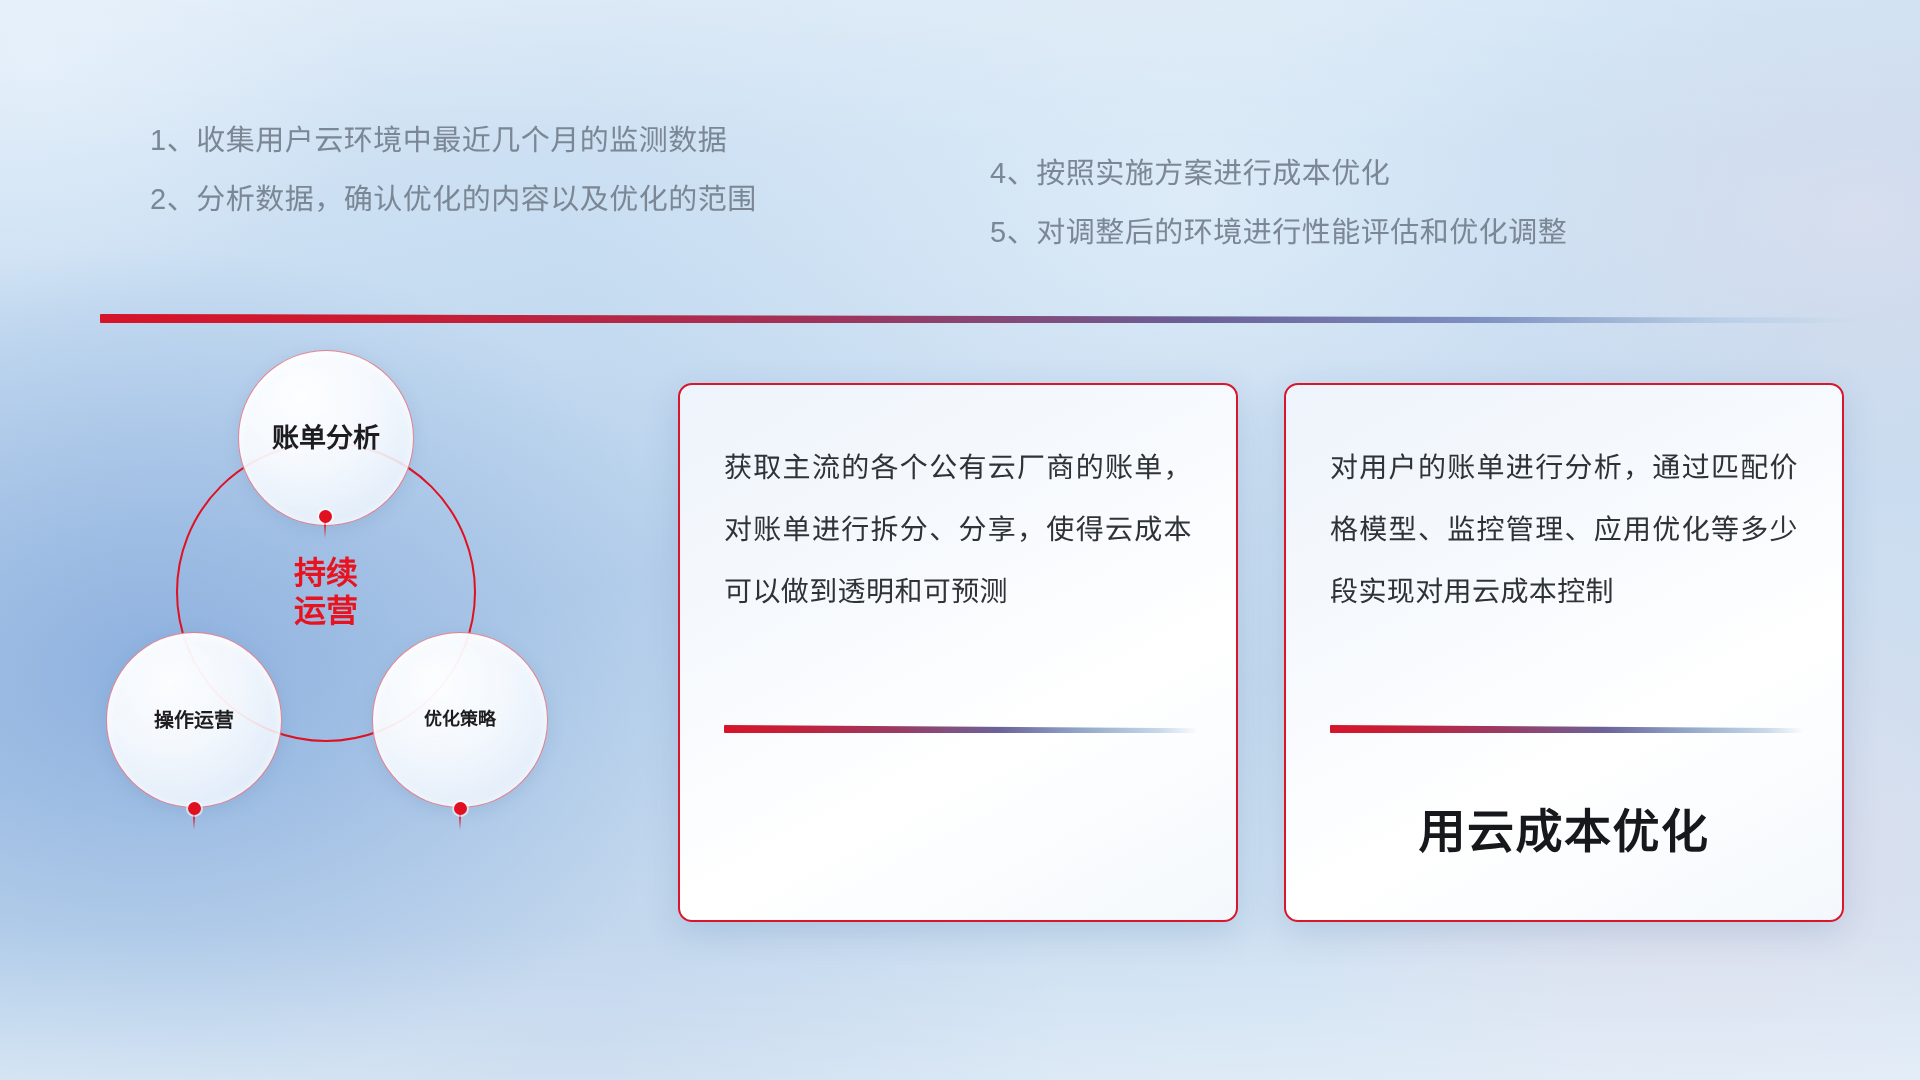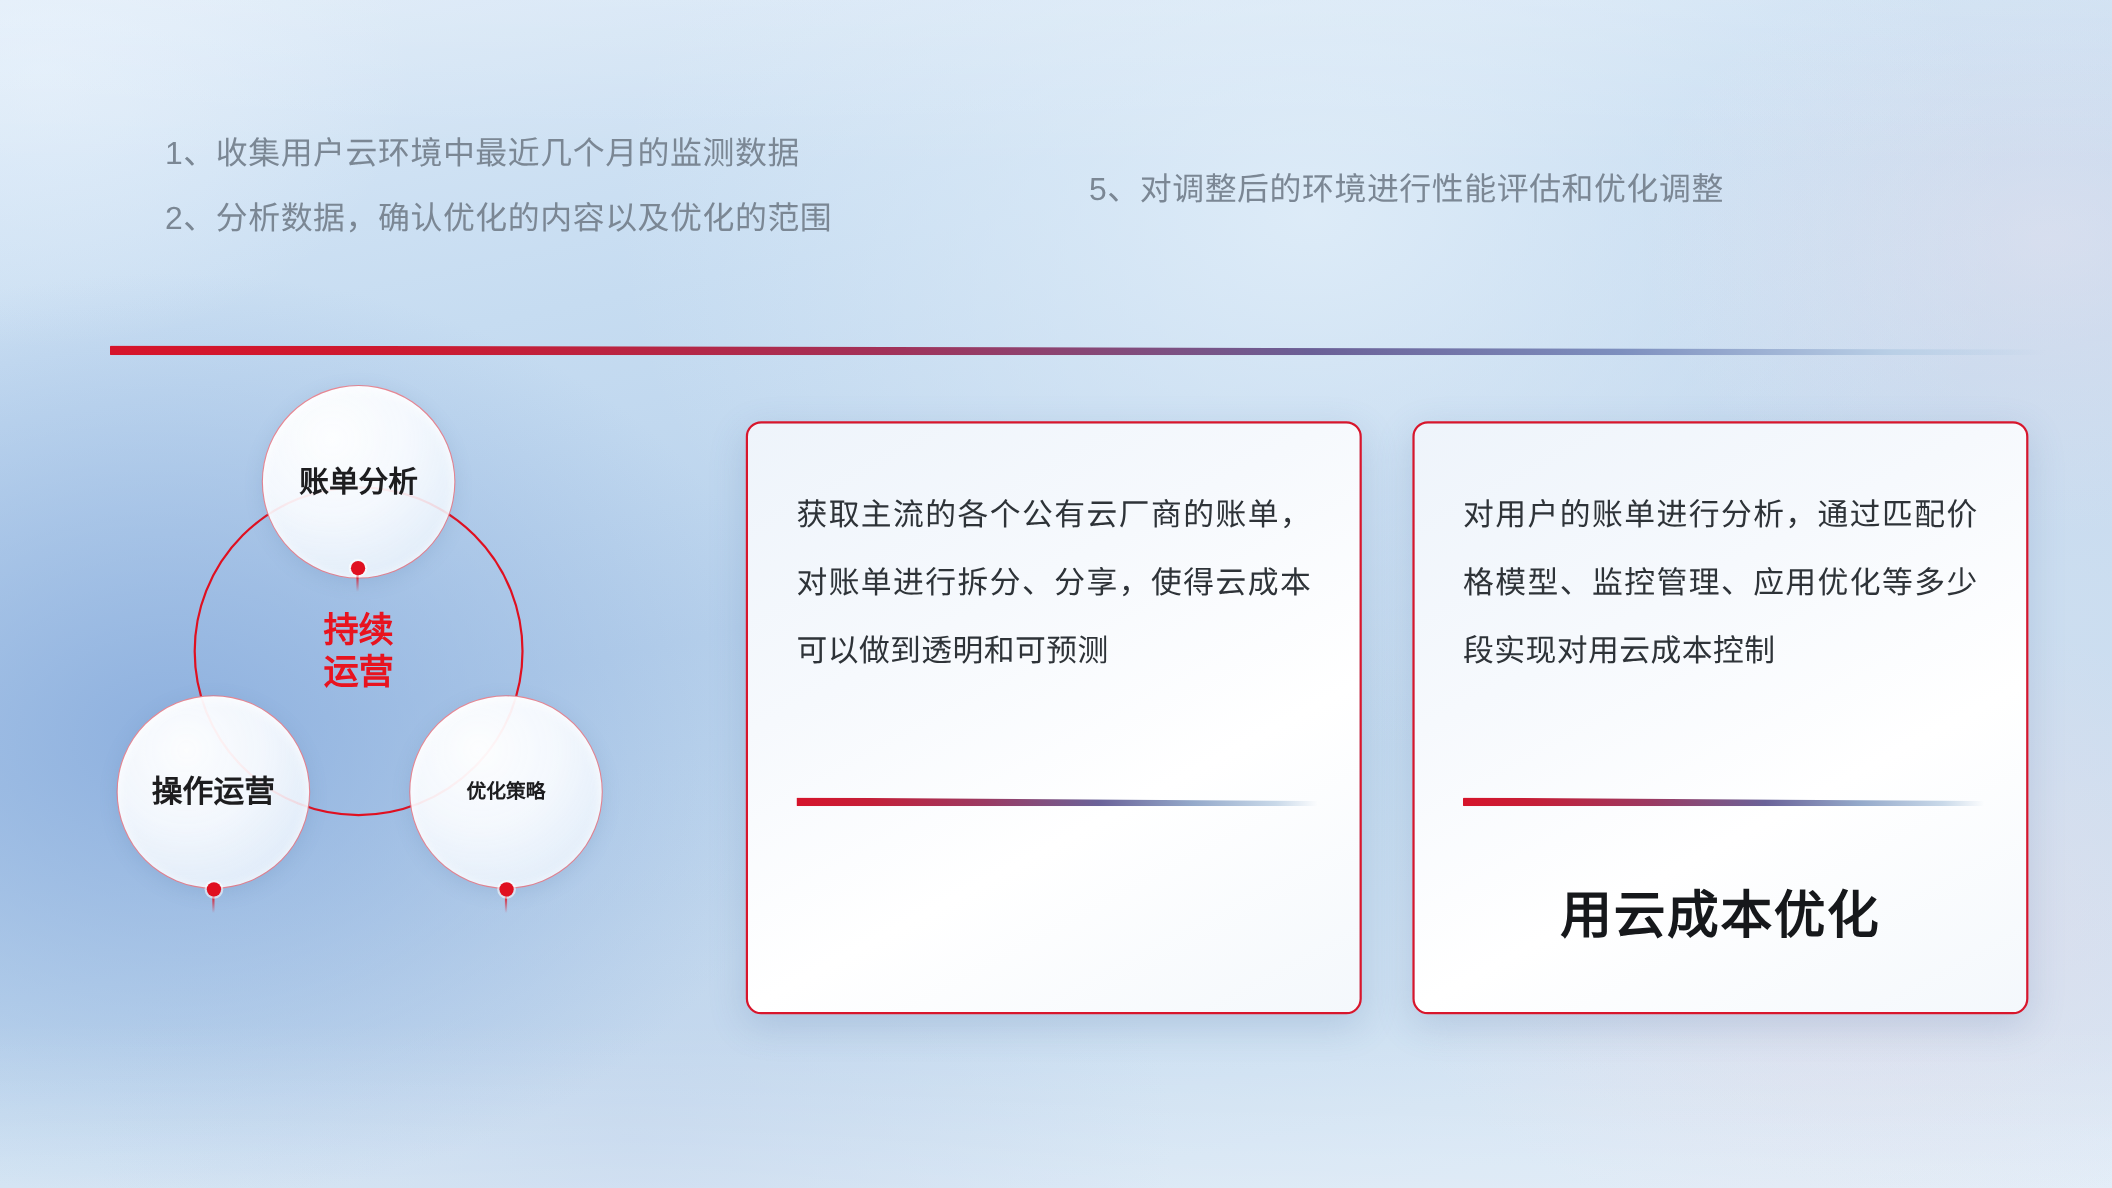--- a/index.html
+++ b/index.html
@@ -56,21 +56,21 @@
   .bubble {
     position: absolute; border-radius: 50%;
     background:
       radial-gradient(circle at 36% 28%, rgba(255,255,255,0.97) 0%, rgba(250,252,255,0.92) 42%, rgba(226,238,250,0.82) 100%);
     border: 1.6px solid rgba(216,40,58,0.55);
     box-shadow: 0 4px 16px rgba(90,125,170,0.18), inset 0 2px 10px rgba(255,255,255,0.9);
     display: flex; flex-direction: row; align-items: center; justify-content: center;
     color: #1d1d1f; font-weight: 700; line-height: 1.22; text-align: center;
   }
   #bubble-billing   { left: 138px; top: 0px;   width: 176px; height: 176px; font-size: 27px; z-index: 4; }
-  #bubble-operation { left: 6px;   top: 282px; width: 176px; height: 176px; font-size: 28px; z-index: 4; }
+  #bubble-operation { left: 6px;   top: 282px; width: 176px; height: 176px; font-size: 20px; z-index: 4; }
   #bubble-strategy  { left: 272px; top: 282px; width: 176px; height: 176px; font-size: 18px; z-index: 4; }
 
   
   #ring {
     position: absolute; left: 76px; top: 92px; width: 300px; height: 300px;
     border-radius: 50%; border: 2.6px solid #e01020; z-index: 2;
   }
   #ring-center {
     position: absolute; left: 76px; top: 92px; width: 300px; height: 300px;
     display: flex; flex-direction: column; align-items: center; justify-content: center;
@@ -127,20 +127,21 @@
 <div id="bg-base"></div>
 <div id="bg-warm"></div>
 <div id="bg-vignette"></div>
 
 <div class="bullets" id="bullets-left">
   <div class="line">1、收集用户云环境中最近几个月的监测数据</div>
   <div class="line">2、分析数据，确认优化的内容以及优化的范围</div>
 </div>
 
 <div class="bullets" id="bullets-right">
+  <div class="line">4、按照实施方案进行成本优化</div>
   <div class="line">5、对调整后的环境进行性能评估和优化调整</div>
 </div>
 
 <div id="divider"></div>
 
 <div id="diagram">
 
   <div id="ring"></div>
 
   <div id="ring-center">

